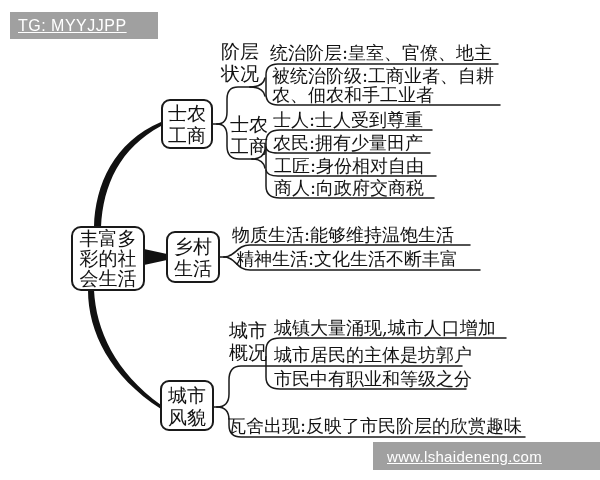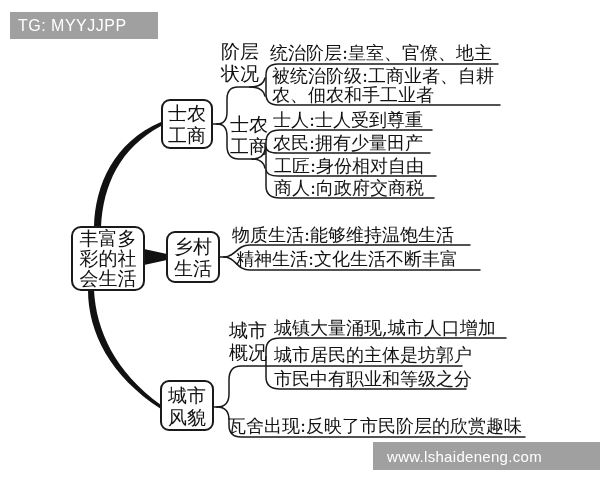--- a/index.html
+++ b/index.html
@@ -4,21 +4,21 @@
 <style>
   html,body{margin:0;padding:0;background:#e8e8e8;}
   .stage{
     position:relative;width:600px;height:480px;background:#ffffff;
     overflow:hidden;font-family:"DejaVu Serif","Liberation Serif",serif;
   }
   .stage svg{position:absolute;left:0;top:0;}
   .banner{
     position:absolute;background:#a0a0a0;color:#ffffff;
     font-family:"Liberation Sans","DejaVu Sans",sans-serif;
-    display:flex;align-items:center;
+    display:flex;align-items:center;text-decoration:underline;
   }
   .banner-top{left:10px;top:12px;width:140px;height:27px;font-size:16px;padding-left:8px;letter-spacing:0.5px;}
   .banner-bottom{left:373px;top:442px;width:227px;height:28px;font-size:15px;padding-left:14px;letter-spacing:0.3px;}
   .node{fill:#ffffff;stroke:#1a1a1a;stroke-width:2;}
   .ln{fill:none;stroke:#1a1a1a;stroke-width:1.5;stroke-linecap:round;}
   .thick{fill:#111111;stroke:none;}
   text{fill:#121212;}
   .leaf{font-size:18px;}
   .lbl{font-size:19px;}
   .nodetxt{font-size:19px;text-anchor:middle;}

